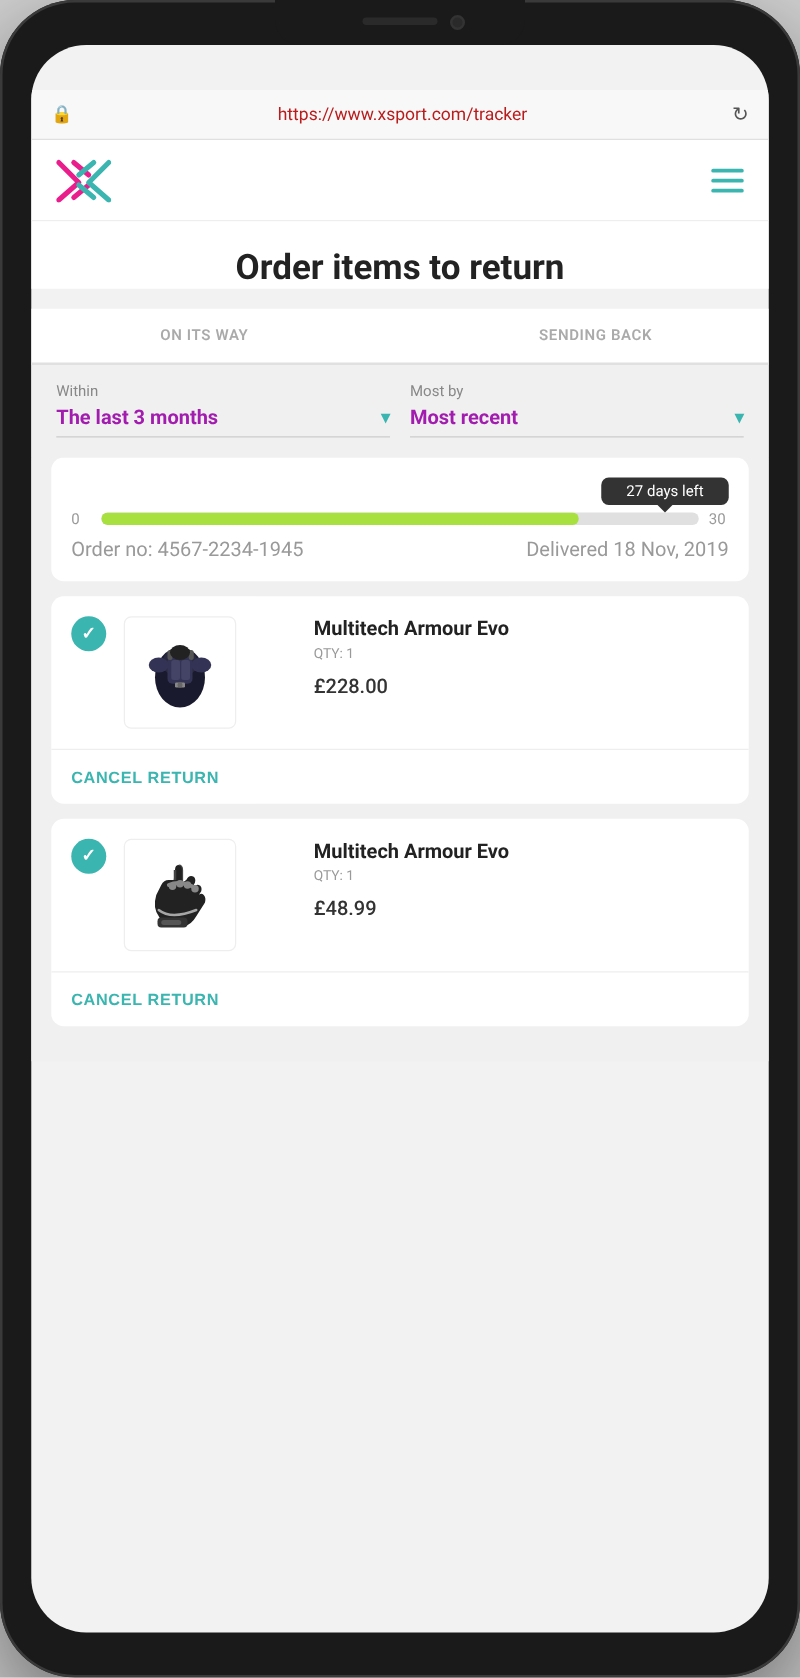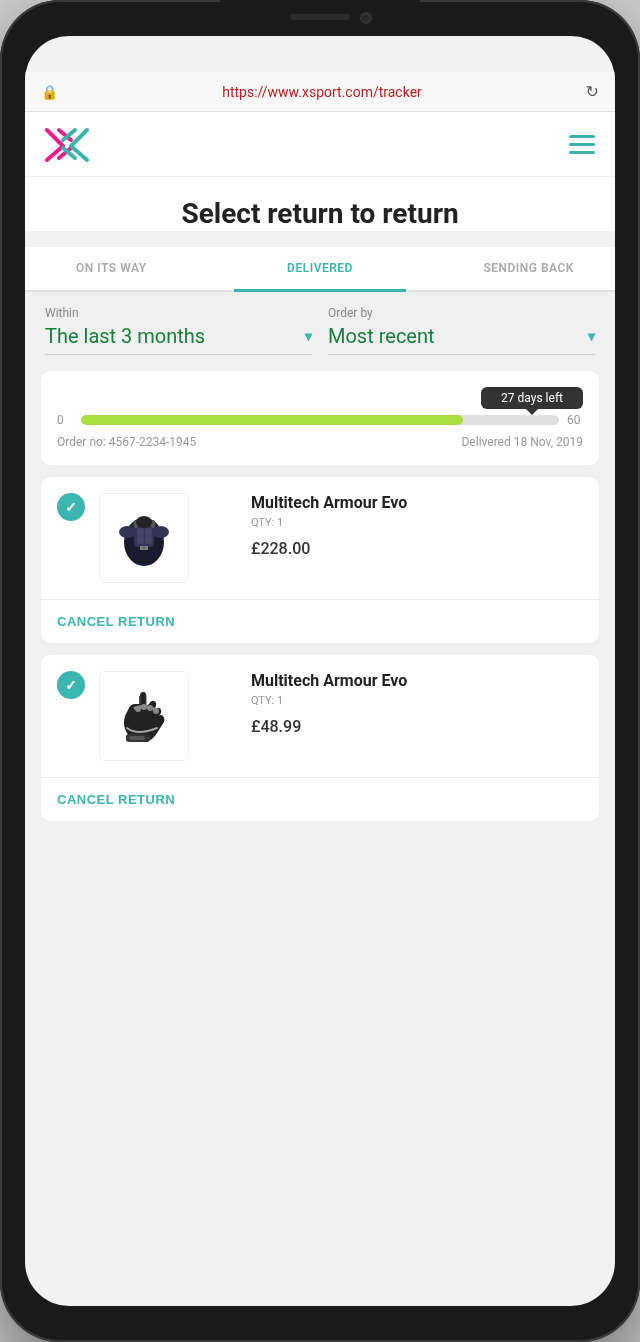--- a/index.html
+++ b/index.html
@@ -185,22 +185,23 @@
     }
     .filter-select {
       display: flex;
       align-items: center;
       justify-content: space-between;
       border-bottom: 1px solid #ccc;
       padding-bottom: 6px;
       cursor: pointer;
     }
     .filter-value {
-      font-size: 20px;
-      color: #15803d;
+      font-size: 16px;
+      color: #a21caf;
+      font-weight: bold;
     }
     .chevron-down {
       color: #3ab5b0;
       font-size: 14px;
       font-weight: bold;
     }
 
     
     .content {
       background: #f0f0f0;
@@ -257,21 +258,21 @@
       overflow: hidden;
     }
     .progress-fill {
       height: 100%;
       background: #a8e040;
       border-radius: 5px;
     }
     .order-meta {
       display: flex;
       justify-content: space-between;
-      font-size: 12px;
+      font-size: 16px;
       color: #999;
     }
 
     
     .product-card {
       background: white;
       border-radius: 10px;
       margin-bottom: 12px;
       overflow: hidden;
     }
@@ -377,66 +378,63 @@
       </svg>
 
       <div class="hamburger-lines">
         <span></span>
         <span></span>
         <span></span>
       </div>
     </div>
 
     <div class="page-title-section">
-      <h1 class="page-title">Select return to return</h1>
+      <h1 class="page-title">Order items to return</h1>
     </div>
 
     <div class="tabs">
       <div class="tab inactive">
         <span>ON ITS WAY</span>
-      </div>
-      <div class="tab active">
-        <span>DELIVERED</span>
       </div>
       <div class="tab inactive">
         <span>SENDING BACK</span>
       </div>
     </div>
 
     <div class="filter-section">
       <div class="filter-row">
         <div class="filter-group">
           <div class="filter-label">Within</div>
           <div class="filter-select">
             <span class="filter-value">The last 3 months</span>
             <span class="chevron-down">▾</span>
           </div>
         </div>
         <div class="filter-group">
-          <div class="filter-label">Order by</div>
+          <div class="filter-label">Most by</div>
           <div class="filter-select">
             <span class="filter-value">Most recent</span>
             <span class="chevron-down">▾</span>
           </div>
         </div>
       </div>
     </div>
 
     <div class="content">
 
       <div class="order-progress">
         <div class="progress-tooltip-row">
           <div class="progress-tooltip">27 days left</div>
         </div>
         <div class="progress-bar-row">
           <span class="progress-label">0</span>
           <div class="progress-track">
             <div class="progress-fill" style="width: 80%;"></div>
           </div>
-          <span class="progress-label">60</span>
+          <span class="progress-label">30</span>
         </div>
         <div class="order-meta">
           <span>Order no: 4567-2234-1945</span>
           <span>Delivered 18 Nov, 2019</span>
         </div>
       </div>
 
       <div class="product-card">
         <div class="product-card-inner">
           <div class="checkbox-circle">

